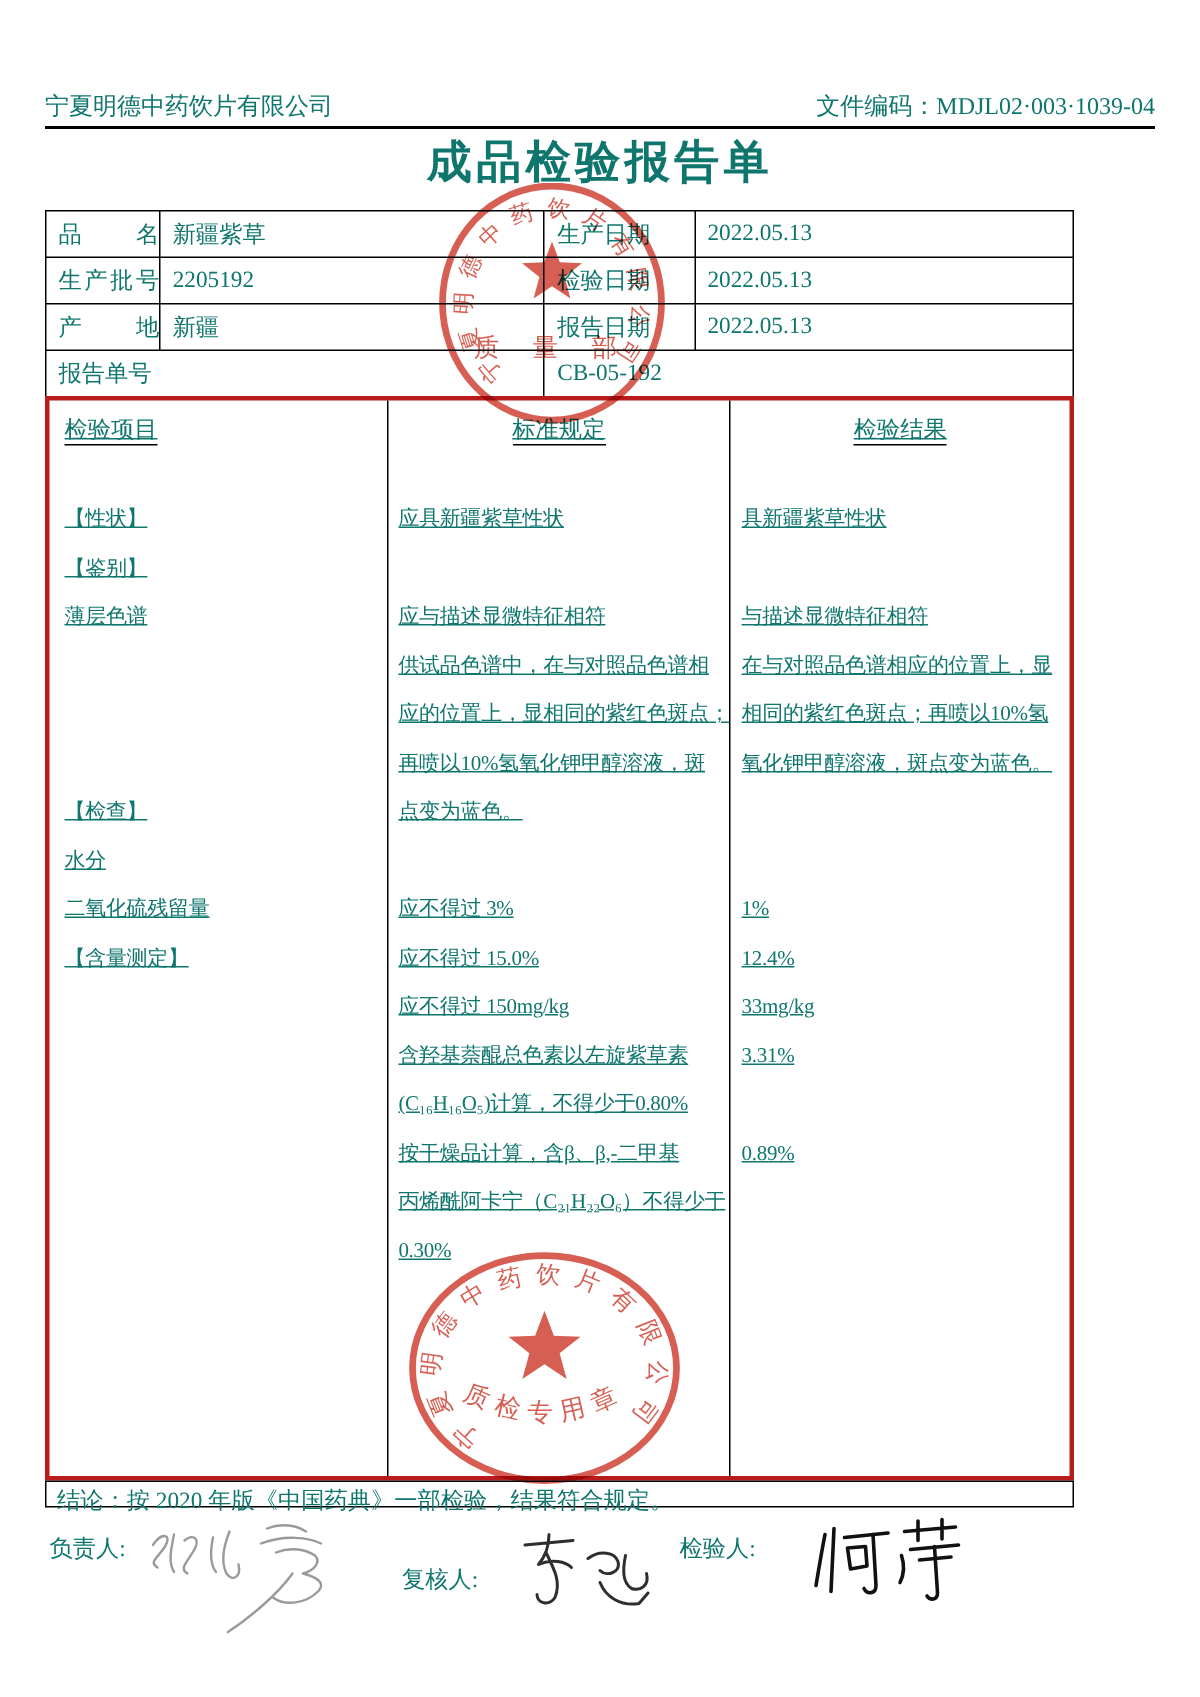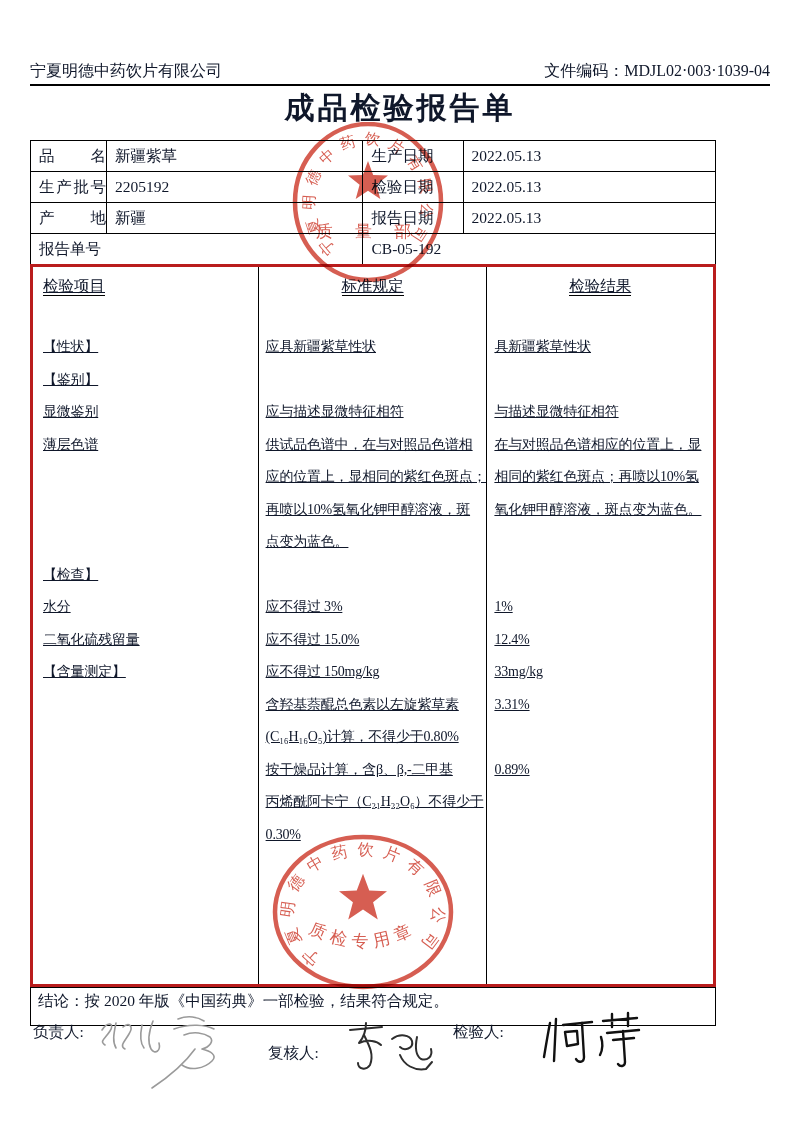--- a/index.html
+++ b/index.html
@@ -1,17 +1,17 @@
 <!DOCTYPE html>
 <html><head>
 <meta charset="utf-8">
 <style>
   html,body{margin:0;padding:0;background:#fff;}
   .page{position:relative;width:800px;height:1131px;background:#ffffff;overflow:hidden;
-        font-family:"Liberation Serif","DejaVu Serif",serif;color:#0f172a;}
+        font-family:"Liberation Serif","DejaVu Serif",serif;color:#0f766e;}
   
   .hdr{position:absolute;top:56px;left:30px;width:740px;height:26px;display:flex;
        justify-content:space-between;align-items:flex-end;font-size:16px;}
   .rule{position:absolute;top:84px;left:30px;width:740px;height:2px;background:#000;}
   .title{position:absolute;top:88px;left:0;width:800px;text-align:center;font-size:30px;
          font-weight:700;letter-spacing:3px;
          font-family:"Liberation Sans","DejaVu Sans",sans-serif;}
   
   table.info{position:absolute;top:140px;left:30px;width:686px;border-collapse:collapse;
              table-layout:fixed;font-size:15.5px;}
@@ -25,21 +25,21 @@
   .col2{width:230px;border-left:1px solid #000;}
   .col3{width:228px;border-left:1px solid #000;}
   .colhead{height:64px;padding-top:9px;font-size:15.5px;box-sizing:border-box;}
   .colhead span{border-bottom:1px solid #000;padding-bottom:1px;}
   .col1 .colhead{padding-left:10px;}
   .col2 .colhead,.col3 .colhead{text-align:center;}
   .line{height:32.5px;line-height:32.5px;font-size:14px;letter-spacing:-0.2px;
         padding-left:7px;white-space:nowrap;overflow:visible;}
   .col1 .line{padding-left:10px;}
   
-  .conclusion{position:absolute;top:987px;left:30px;width:686px;height:39px;box-sizing:border-box;
+  .conclusion{position:absolute;top:987px;left:30px;width:686px;height:18px;box-sizing:border-box;
               border:1px solid #000;line-height:26px;font-size:15.5px;padding-left:7px;}
   
   .sig-label{position:absolute;top:1022px;font-size:15.5px;}
   .sig{position:absolute;z-index:3;}
   .sig path{fill:none;stroke-linecap:round;stroke-linejoin:round;}
   
   .stamp{position:absolute;z-index:4;mix-blend-mode:multiply;opacity:0.8;}
   .stamp text{font-family:"Liberation Serif","DejaVu Serif",serif;}
 </style>
 </head>
@@ -87,21 +87,20 @@
   </tbody>
     </table>
 
   <div class="main">
     <div class="col col1">
       <div class="colhead"><span>检验项目</span></div>
       <div>
 
       <div class="line">【性状】</div>
           <div class="line">【鉴别】</div>
-          <div class="line">显微鉴别</div>
           <div class="line">薄层色谱</div>
           <div class="line"></div>
           <div class="line"></div>
           <div class="line"></div>
           <div class="line">【检查】</div>
           <div class="line">水分</div>
           <div class="line">二氧化硫残留量</div>
           <div class="line">【含量测定】</div>
           <div class="line"></div>
           <div class="line"></div>

